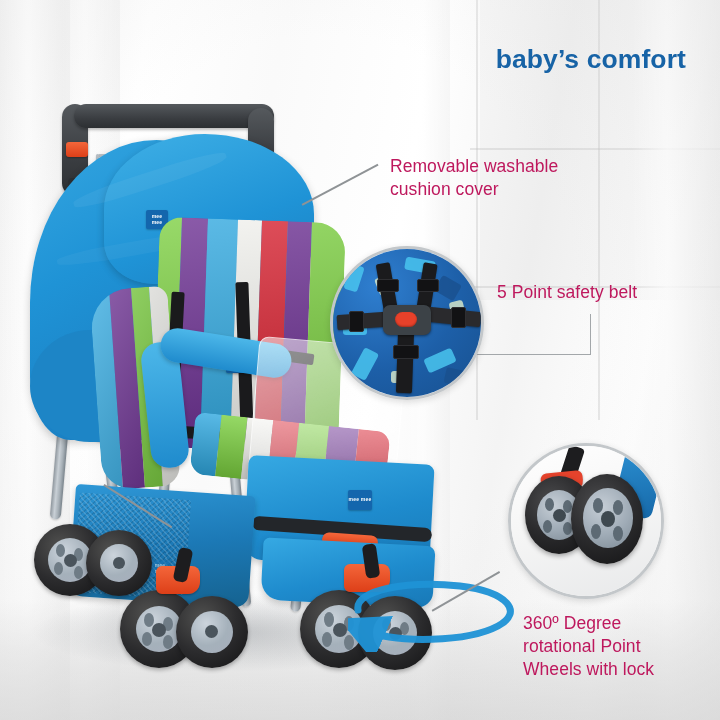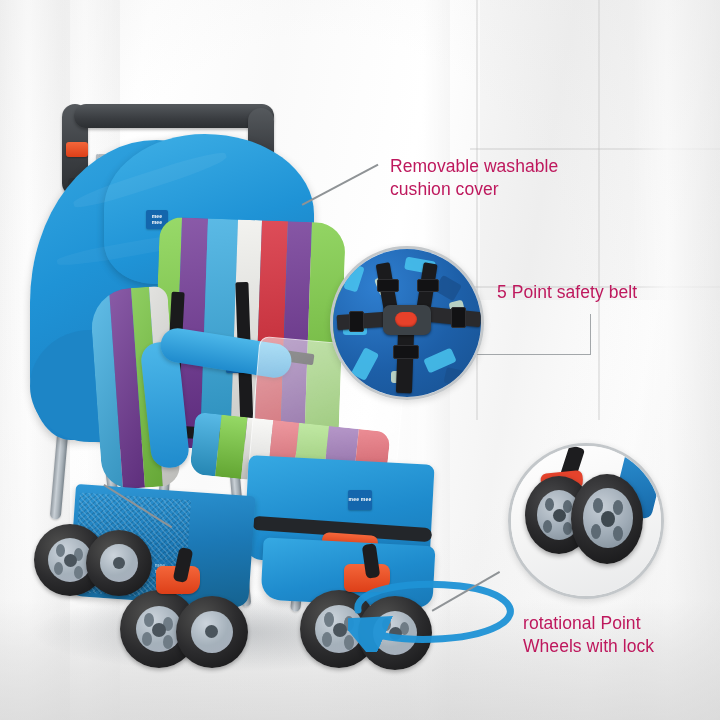--- a/index.html
+++ b/index.html
@@ -151,20 +151,21 @@
     <div class="pane-line" style="left:470px;top:286px;width:250px;height:1.5px;"></div>
     <div class="curtain" style="left:0px;width:70px;"></div>
     <div class="curtain" style="left:62px;width:58px;opacity:.7;"></div>
     <div class="curtain" style="left:404px;width:46px;opacity:.55;"></div>
     <div class="curtain" style="left:632px;width:88px;opacity:.85;"></div>
     <div class="floor"></div>
     <div class="vignette"></div>
   </div>
 
   <div class="headline">
+    <span class="l2">baby’s comfort</span>
   </div>
 
   <div id="stroller">
 
     <div class="shadow-ground" style="left:30px;top:500px;width:400px;height:80px;"></div>
 
     <div class="handle-foam" style="left:62px;top:12px;width:26px;height:92px;border-radius:13px;"></div>
     <div class="handle-foam" style="left:74px;top:12px;width:200px;height:24px;border-radius:12px;"></div>
     <div class="handle-foam" style="left:248px;top:16px;width:26px;height:74px;border-radius:13px;"></div>
     <div class="clip-orange" style="left:66px;top:50px;width:22px;height:15px;"></div>
@@ -381,17 +382,18 @@
     <span>Removable washable</span>
     <span>cushion cover</span>
   </div>
 
   <div class="label" id="label-belt">
     <span>5 Point safety belt</span>
   </div>
 
 
   <div class="label" id="label-wheels">
+    <span>360º Degree</span>
     <span>rotational Point</span>
     <span>Wheels with lock</span>
   </div>
 
 </div>
 
 </body></html>

